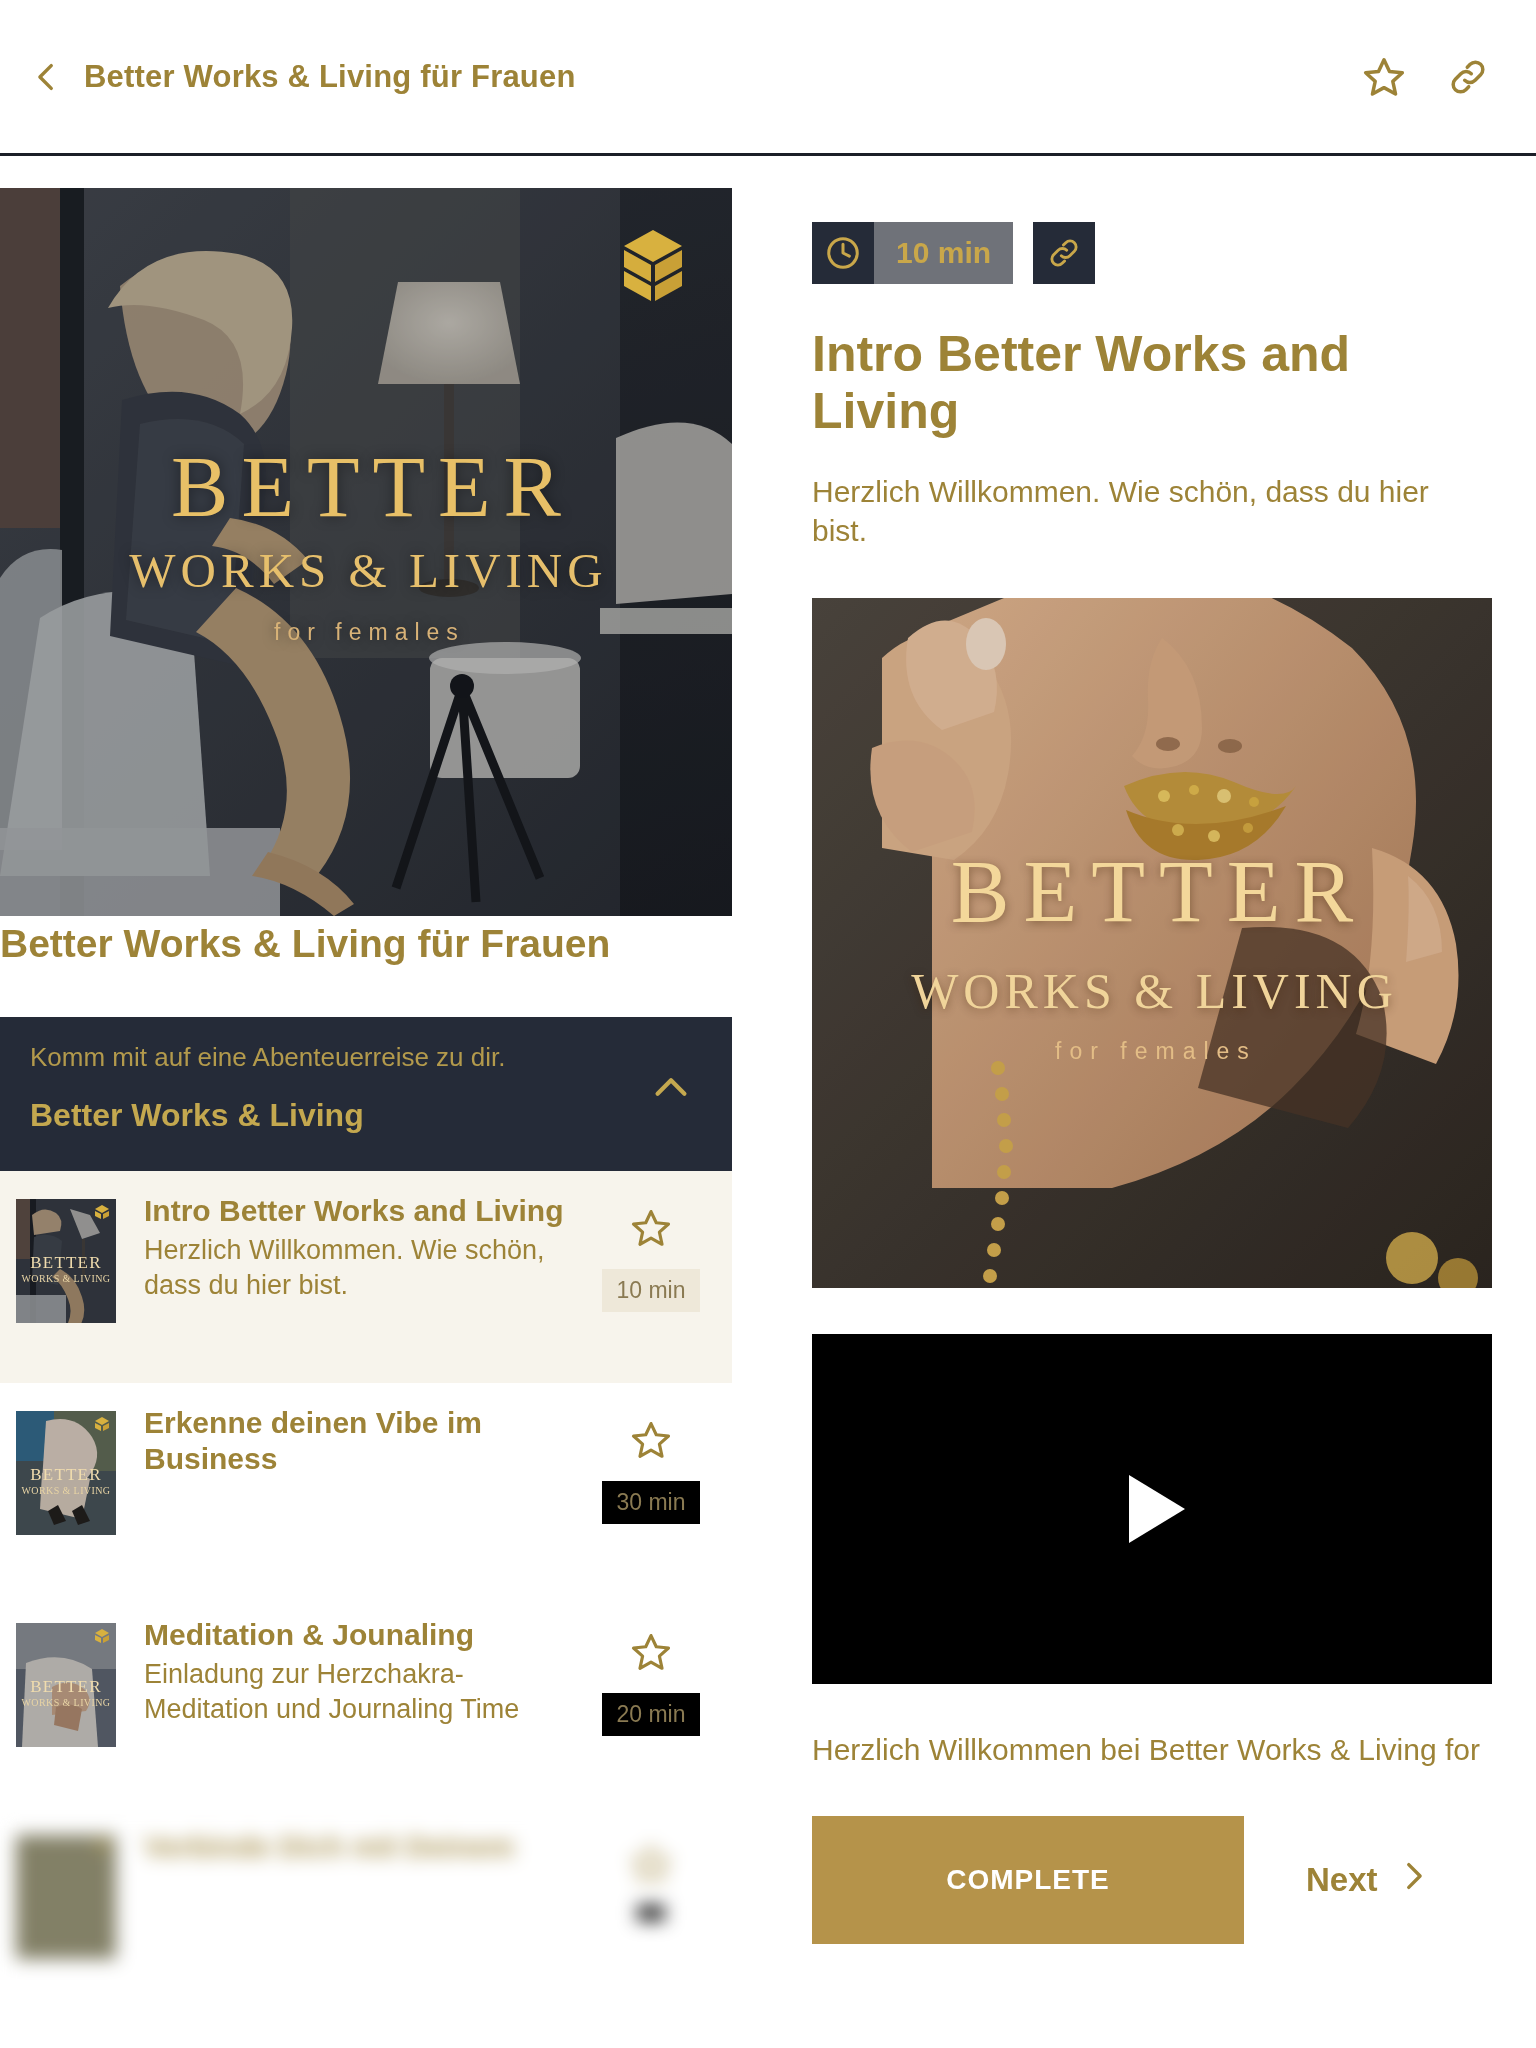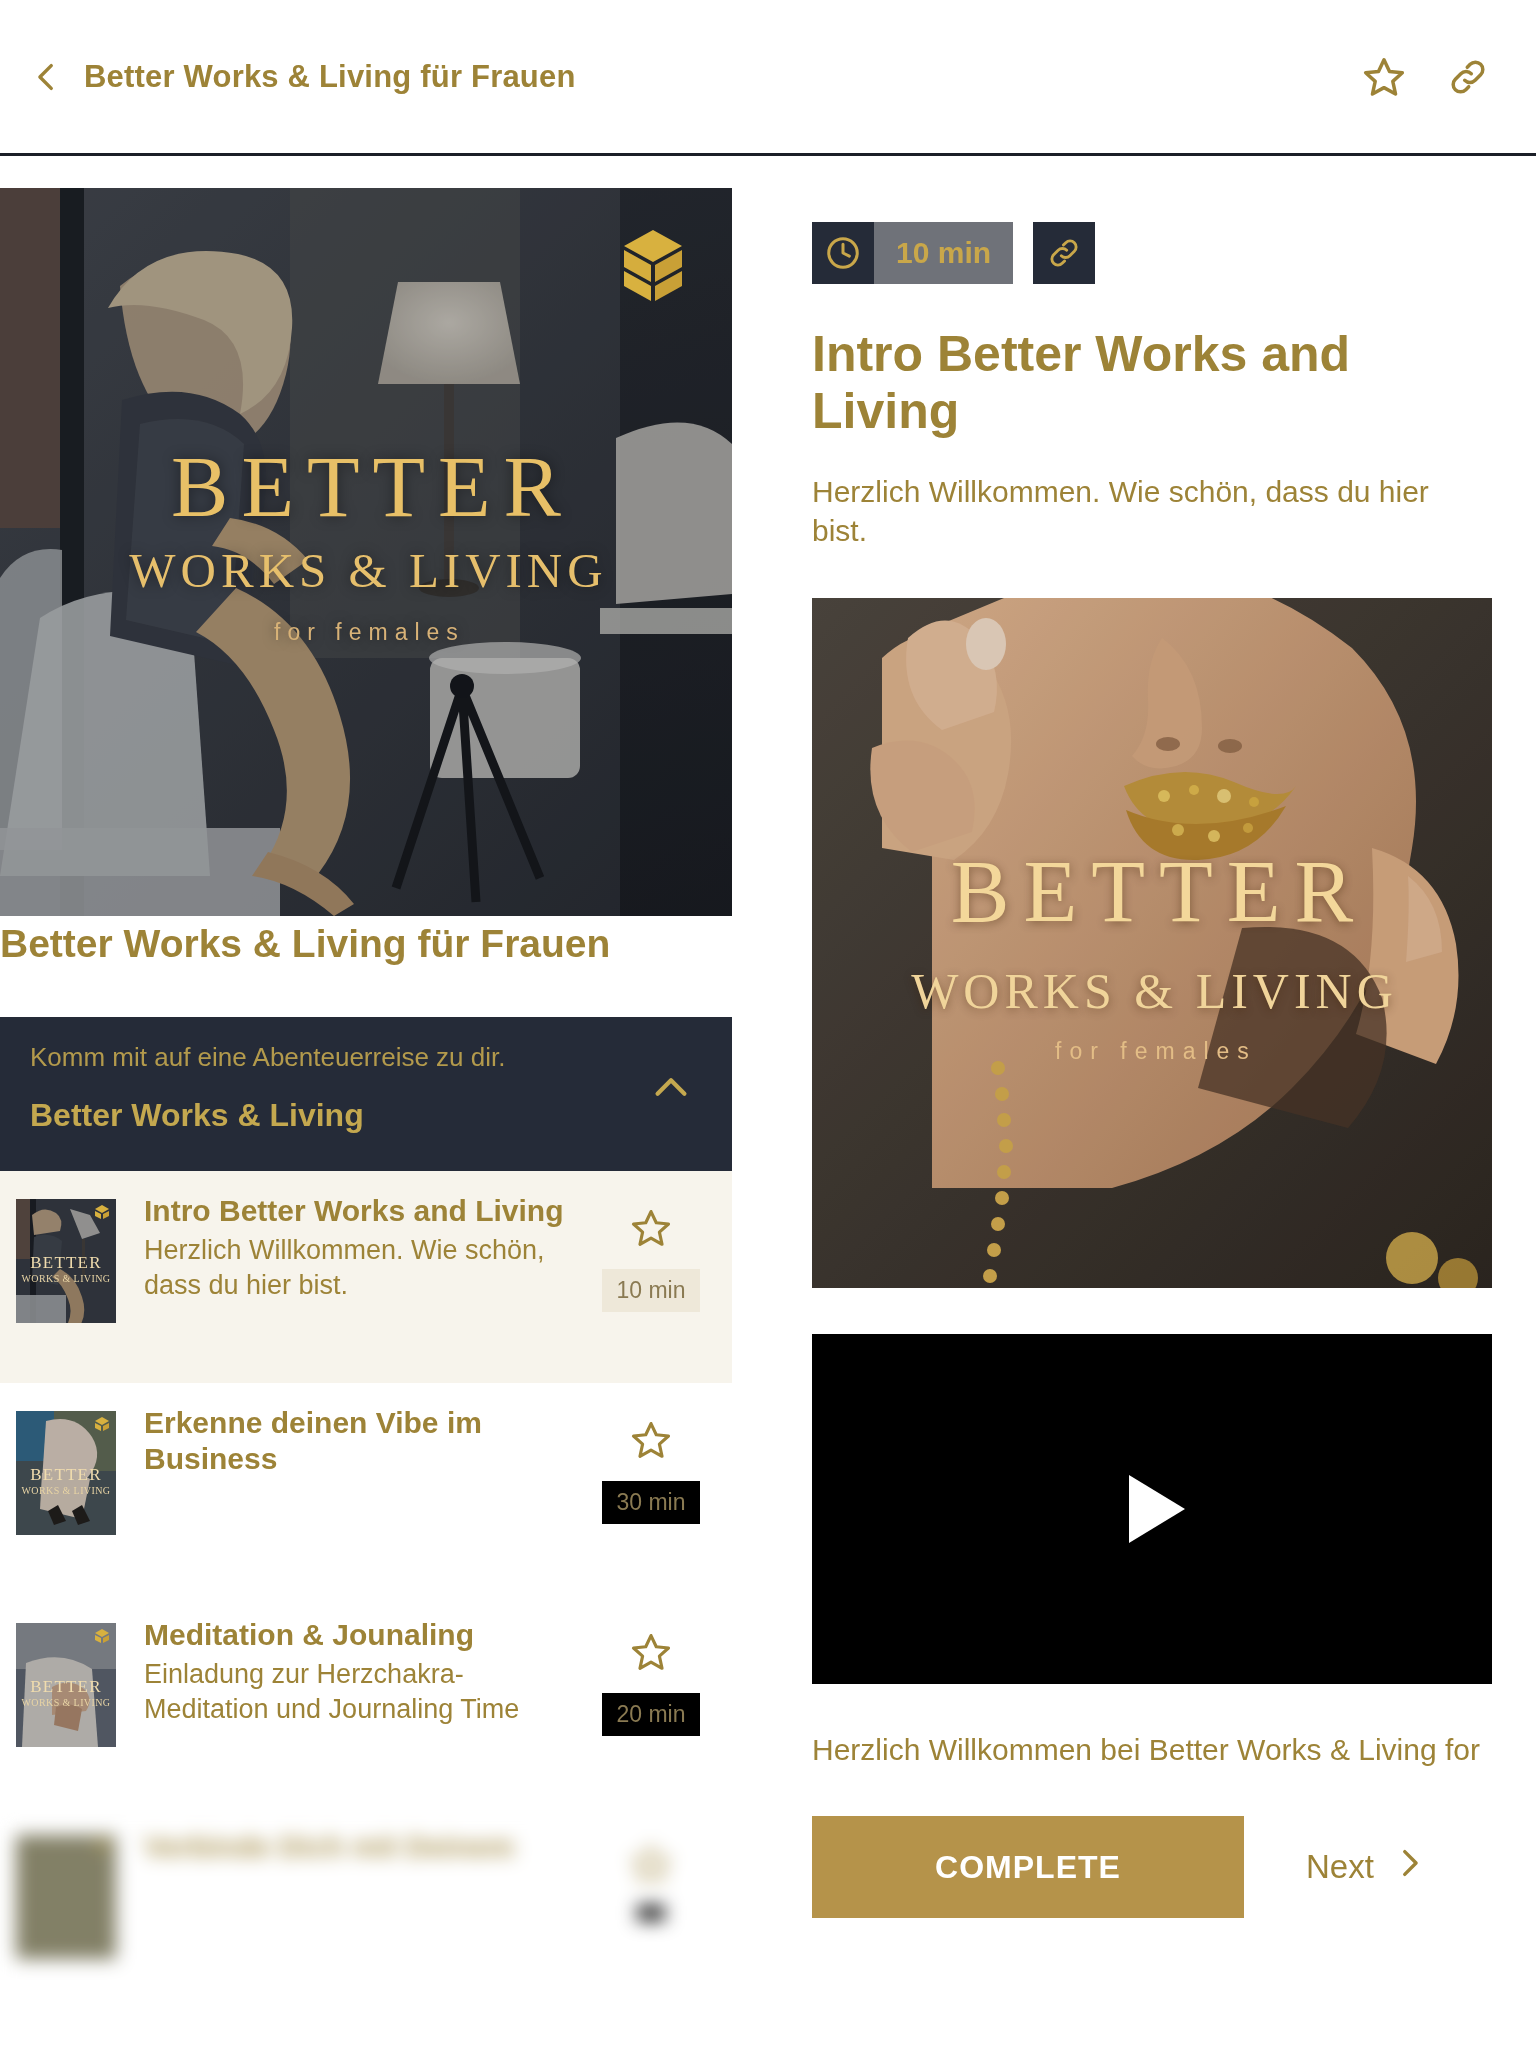--- a/index.html
+++ b/index.html
@@ -180,28 +180,28 @@
     margin-left: 10px;
   }
 
   .video-caption {
     margin-top: 46px; width: 680px; color: #9d8337; font-size: 30px; line-height: 1.3;
     max-height: 42px; overflow: hidden;
   }
 
   .actions { margin-top: 44px; width: 680px; display: flex; align-items: center; }
   .complete-btn {
-    width: 432px; height: 102px; background: #b5934a; color: #ffffff;
-    font-size: 32px; font-weight: 700; letter-spacing: 1px;
+    width: 432px; height: 128px; background: #b5934a; color: #ffffff;
+    font-size: 28px; font-weight: 700; letter-spacing: 1px;
     display: flex; align-items: center; justify-content: center;
     border: none; cursor: pointer; font-family: "Liberation Sans", sans-serif;
   }
   .next-btn {
     margin-left: 62px; display: flex; align-items: center; gap: 18px;
-    color: #9d8337; font-size: 33px; font-weight: 400; cursor: pointer;
+    color: #9d8337; font-size: 33px; font-weight: 700; cursor: pointer;
     background: none; border: none; font-family: "Liberation Sans", sans-serif;
   }
   .next-btn svg { width: 34px; height: 34px; }
 </style>
 </head>
 <body>
 
 <div class="appbar">
   <div class="appbar-left">
     <span class="back-chevron">

